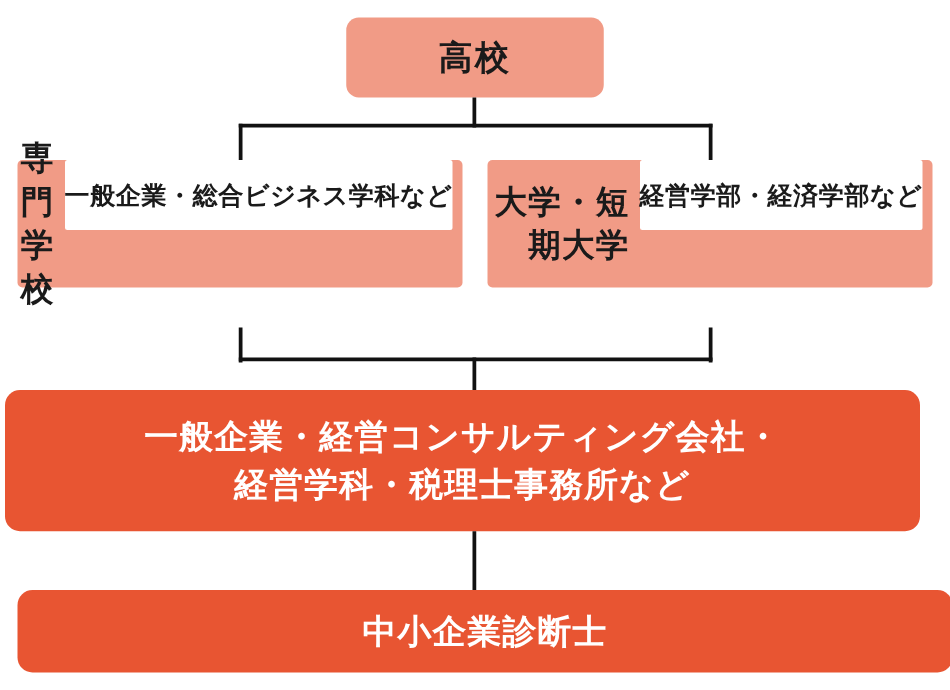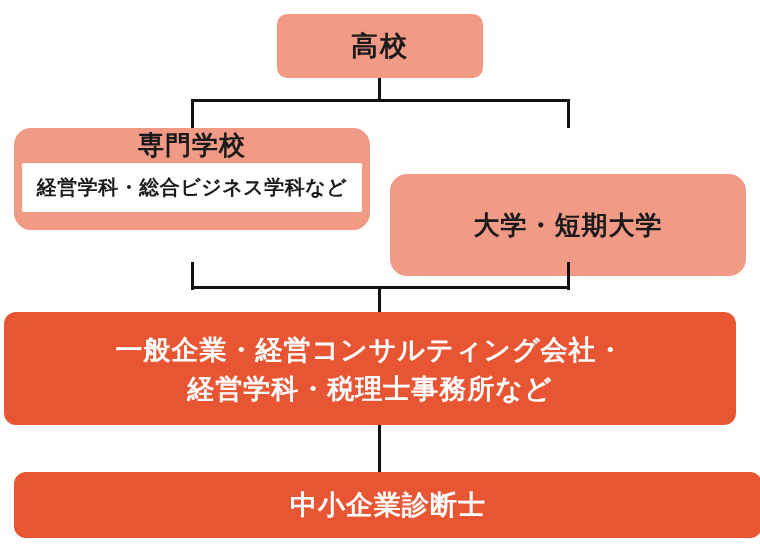--- a/index.html
+++ b/index.html
@@ -28,25 +28,25 @@
     border-radius: 10px;
     display: flex; align-items: center; justify-content: center;
     font-size: 27px; font-weight: bold; color: var(--text-dark);
     letter-spacing: 2px;
   }
 
   
   .school {
     top: 128px; width: 356px; height: 102px;
     background: var(--salmon);
-    border-radius: 17px;
-    display: flex; flex-direction: column;
+    border-radius: 4px;
+    display: flex; 
   }
   .school-left  { left: 14px; }
-  .school-right { left: 390px; margin-top: 46px; }
+  .school-right { left: 390px; }
   .school-title {
     flex: 1;
     display: flex; align-items: center; justify-content: center;
     font-size: 26px; font-weight: bold; color: var(--text-dark);
     letter-spacing: 1px;
   }
   .school-sub {
     height: 56px; margin: 0 8px 18px 8px;
     background: #ffffff; border-radius: 2px;
     display: flex; align-items: center; justify-content: center;
@@ -82,25 +82,26 @@
 
   <div class="node node-highschool">高校</div>
 
   <div class="conn" style="left:378px; top:78px;  width:3px;   height:24px;"></div>
   <div class="conn" style="left:191px; top:99px;  width:379px; height:3px;"></div>
   <div class="conn" style="left:191px; top:99px;  width:3px;   height:29px;"></div>
   <div class="conn" style="left:567px; top:99px;  width:3px;   height:29px;"></div>
 
   <div class="node school school-left">
     <div class="school-title">専門学校</div>
-    <div class="school-sub">経営学科・総合ビジネス学科など</div>
+    <div class="school-sub">一般企業・総合ビジネス学科など</div>
   </div>
 
   <div class="node school school-right">
     <div class="school-title">大学・短期大学</div>
+    <div class="school-sub">経営学部・経済学部など</div>
   </div>
 
   <div class="conn" style="left:191px; top:262px; width:3px;   height:28px;"></div>
   <div class="conn" style="left:567px; top:262px; width:3px;   height:28px;"></div>
   <div class="conn" style="left:191px; top:286px; width:379px; height:3px;"></div>
   <div class="conn" style="left:378px; top:286px; width:3px;   height:26px;"></div>
 
   <div class="node node-companies">
     <span>一般企業・経営コンサルティング会社・</span>
     <span>経営学科・税理士事務所など</span>

